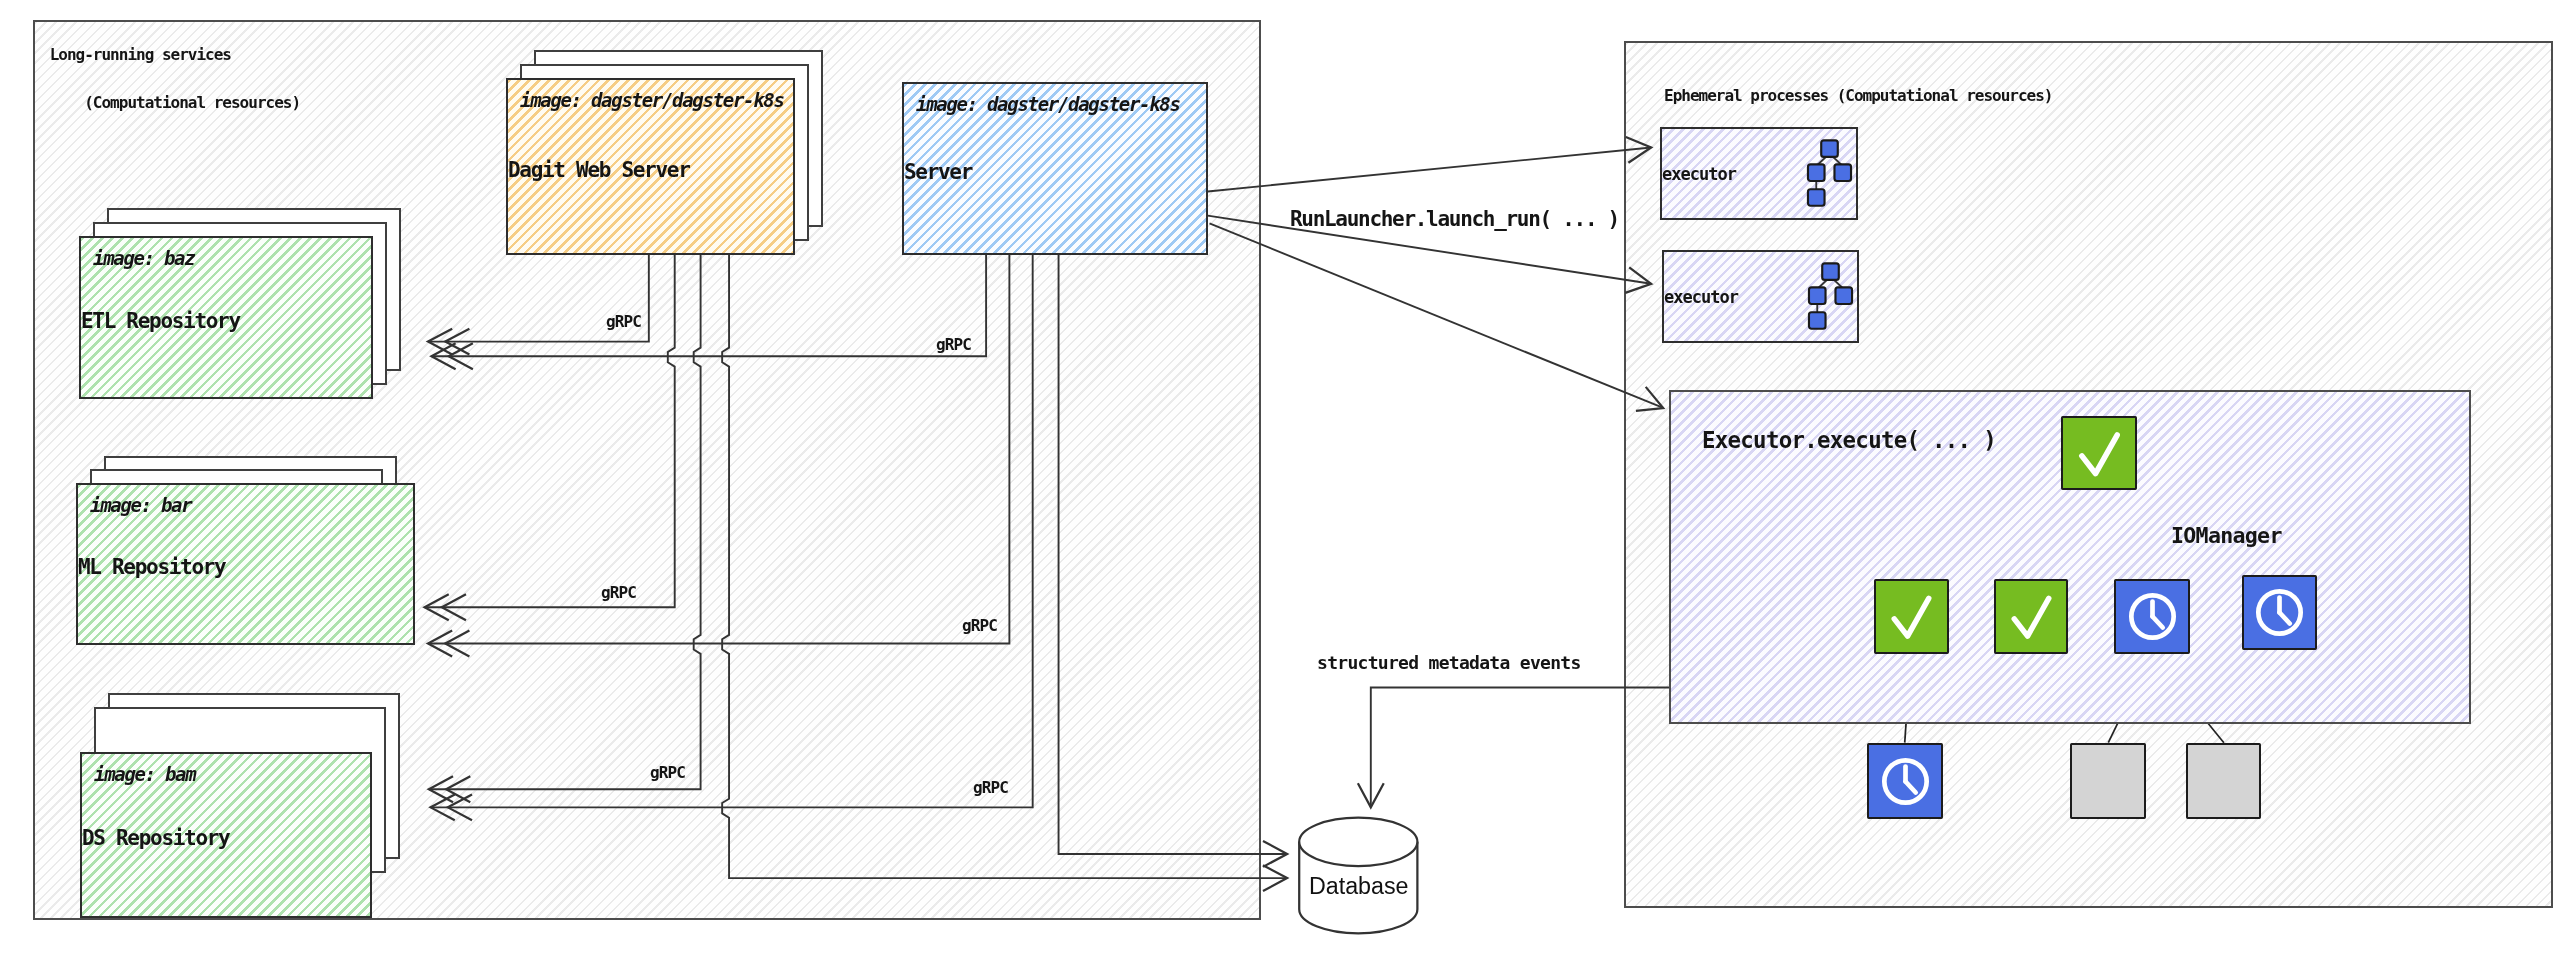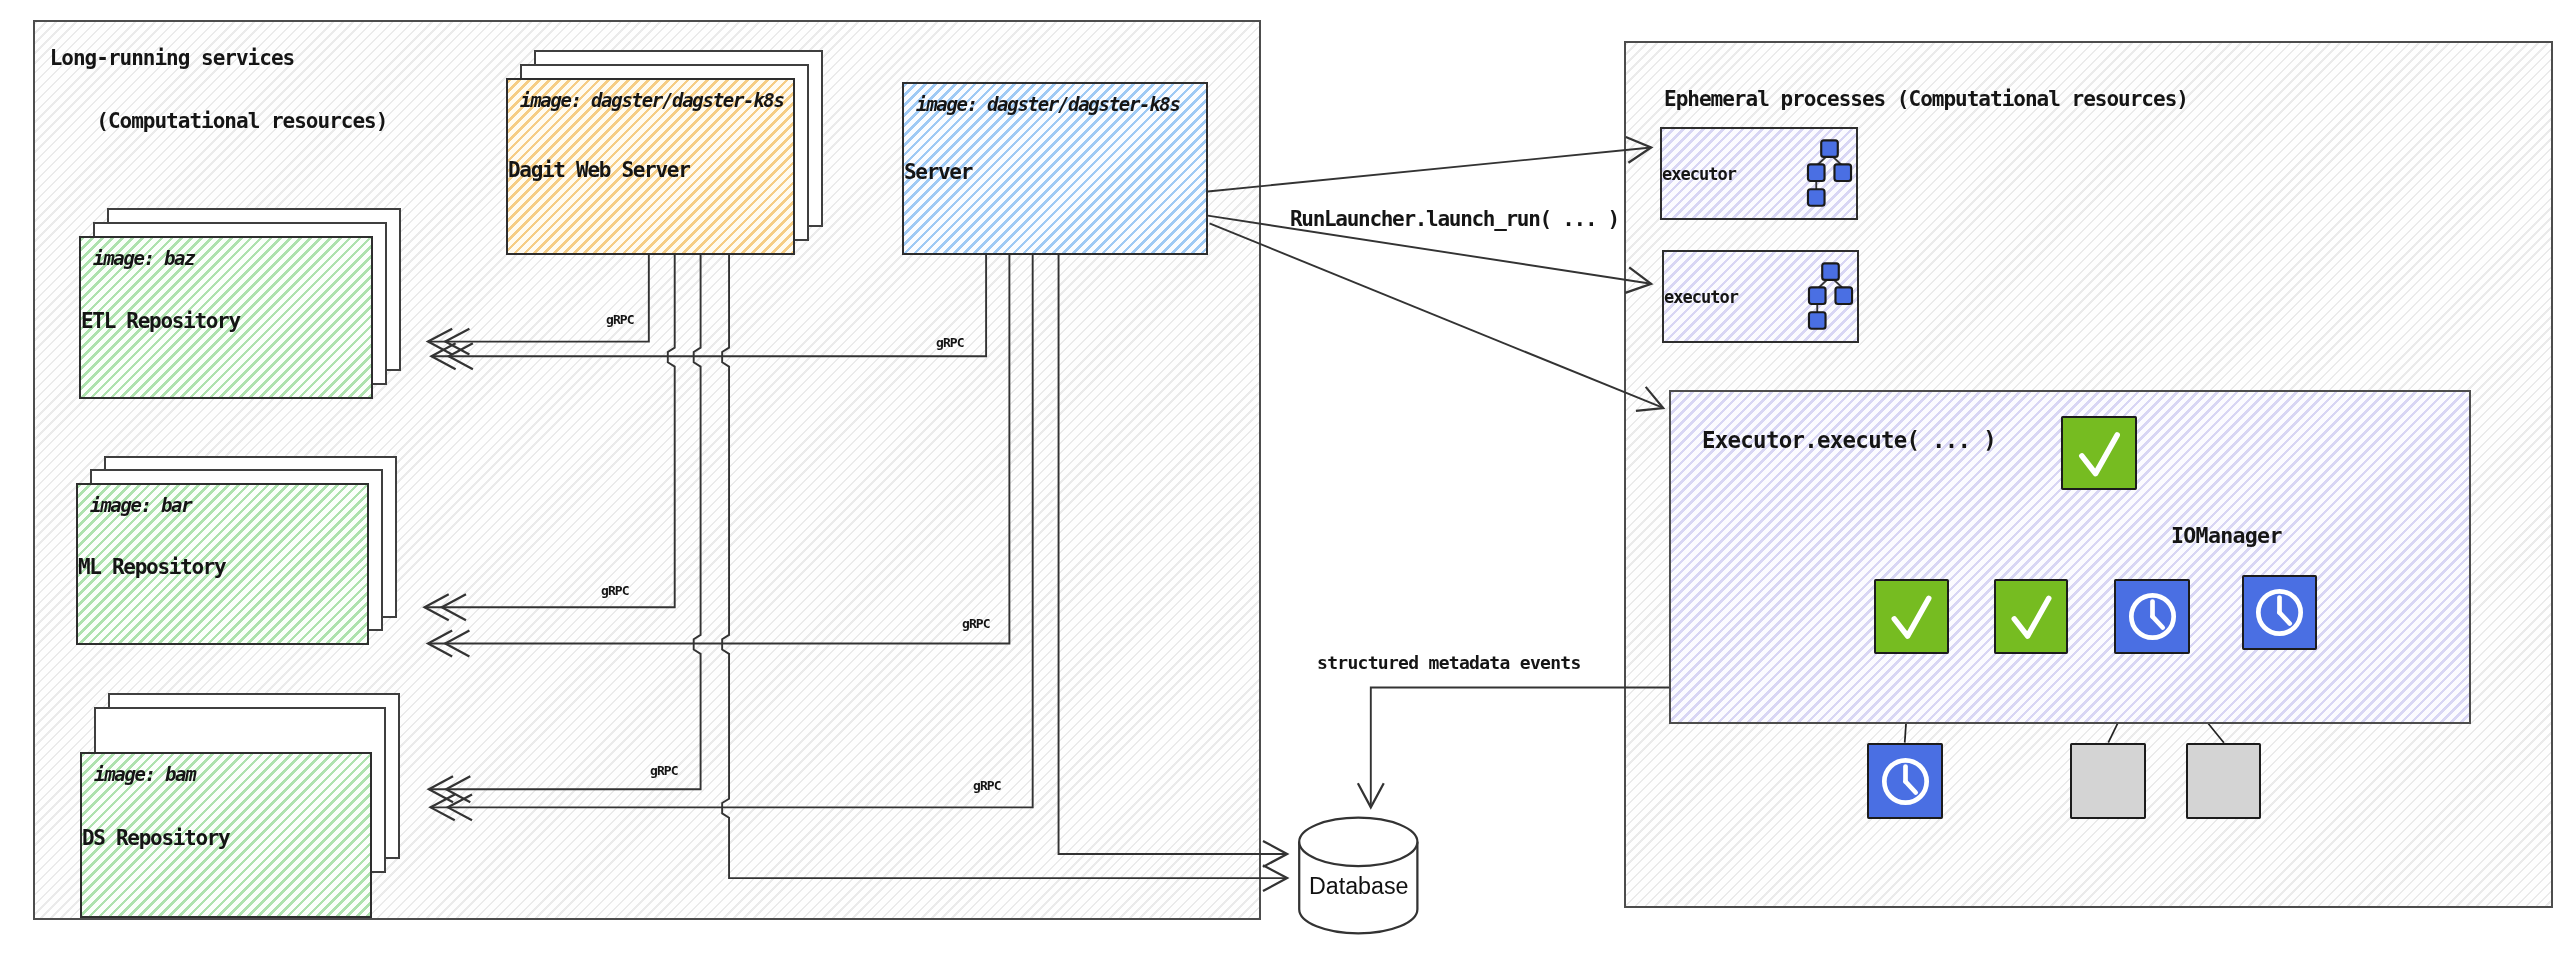--- a/index.html
+++ b/index.html
@@ -5,21 +5,21 @@
   html,body{margin:0;padding:0;background:#fff;}
   #canvas{position:relative;width:2576px;height:954px;background:#fff;overflow:hidden;
           font-family:"DejaVu Sans Mono",monospace;color:#151515;}
 
   
   .panel{position:absolute;border:2.6px solid #4d4d4d;box-sizing:border-box;
          background-color:#f7f7f7;
          background-image:repeating-linear-gradient(135deg,rgba(170,170,170,0.16) 0 1.7px,rgba(255,255,255,0.9) 1.7px 7px);}
   #left-panel{left:33px;top:20px;width:1228px;height:900px;}
   #right-panel{left:1624px;top:41px;width:929px;height:867px;}
-  .panel-title{position:absolute;font-weight:700;font-size:21px;letter-spacing:-1px;line-height:1.5;white-space:pre;}
+  .panel-title{position:absolute;font-weight:700;font-size:16px;letter-spacing:-1px;line-height:1.5;white-space:pre;}
   #left-panel .panel-title{left:14.7px;top:21px;}
   #right-panel .panel-title{left:38px;top:41px;}
 
   
   .node{position:absolute;border:2.6px solid #2e2e2e;box-sizing:border-box;}
   .card{position:absolute;border:2.2px solid #3f3f3f;background:#fff;box-sizing:border-box;}
   .img-label{position:absolute;left:12px;top:8.6px;font-weight:700;font-size:19px;letter-spacing:-1.3px;font-style:italic;}
   .node-name{position:absolute;left:0;right:0;top:50%;transform:translateY(-38%);
              font-weight:700;font-size:21px;letter-spacing:-1.3px;}
 
@@ -41,21 +41,21 @@
   #executor-execute-label{position:absolute;left:31px;top:35px;font-weight:700;font-size:22.4px;letter-spacing:-0.7px;}
 
   
   .step{position:absolute;border:2.6px solid #1c1c1c;border-radius:1.7px;box-sizing:border-box;
         display:flex;align-items:center;justify-content:center;}
   .step-success{background:#76bc21;}
   .step-running{background:#4a6fe3;}
   .step-queued{background:#d4d4d4;}
 
   
-  .edge-label{position:absolute;font-size:13px;font-weight:600;letter-spacing:-0.9px;white-space:nowrap;}
+  .edge-label{position:absolute;font-size:16px;font-weight:600;letter-spacing:-0.9px;white-space:nowrap;}
   .edge-label.big{font-size:21px;font-weight:700;letter-spacing:-1.3px;}
   #structured-metadata-label{font-size:18px;font-weight:700;letter-spacing:-0.7px;}
   #iomanager-label{font-size:21.6px;font-weight:700;letter-spacing:-0.7px;}
 
   #connector-layer{position:absolute;left:0;top:0;z-index:2;pointer-events:none;}
   .layer-above{z-index:3;}
   .panel{z-index:1;}
   .node,.card{z-index:3;}
   .edge-label{z-index:4;}
 </style>
@@ -135,21 +135,21 @@
 
   <div class="card" style="left:107px;top:208px;width:294px;height:163px;"></div>
   <div class="card" style="left:93px;top:222px;width:294px;height:163px;"></div>
   <div class="node hatch-green" style="left:79px;top:236px;width:294px;height:163px;">
     <div class="img-label">image: baz</div>
     <div class="node-name">ETL Repository</div>
   </div>
 
   <div class="card" style="left:104px;top:456px;width:293px;height:162px;"></div>
   <div class="card" style="left:90px;top:469px;width:293px;height:162px;"></div>
-  <div class="node hatch-green" style="left:76px;top:483px;width:293px;height:162px;">
+  <div class="node hatch-green" style="left:76px;top:483px;width:339px;height:162px;">
     <div class="img-label">image: bar</div>
     <div class="node-name">ML Repository</div>
   </div>
 
   <div class="card" style="left:108px;top:693px;width:292px;height:166px;"></div>
   <div class="card" style="left:94px;top:707px;width:292px;height:166px;"></div>
   <div class="node hatch-green" style="left:80px;top:752px;width:292px;height:166px;">
     <div class="img-label">image: bam</div>
     <div class="node-name">DS Repository</div>
   </div>

